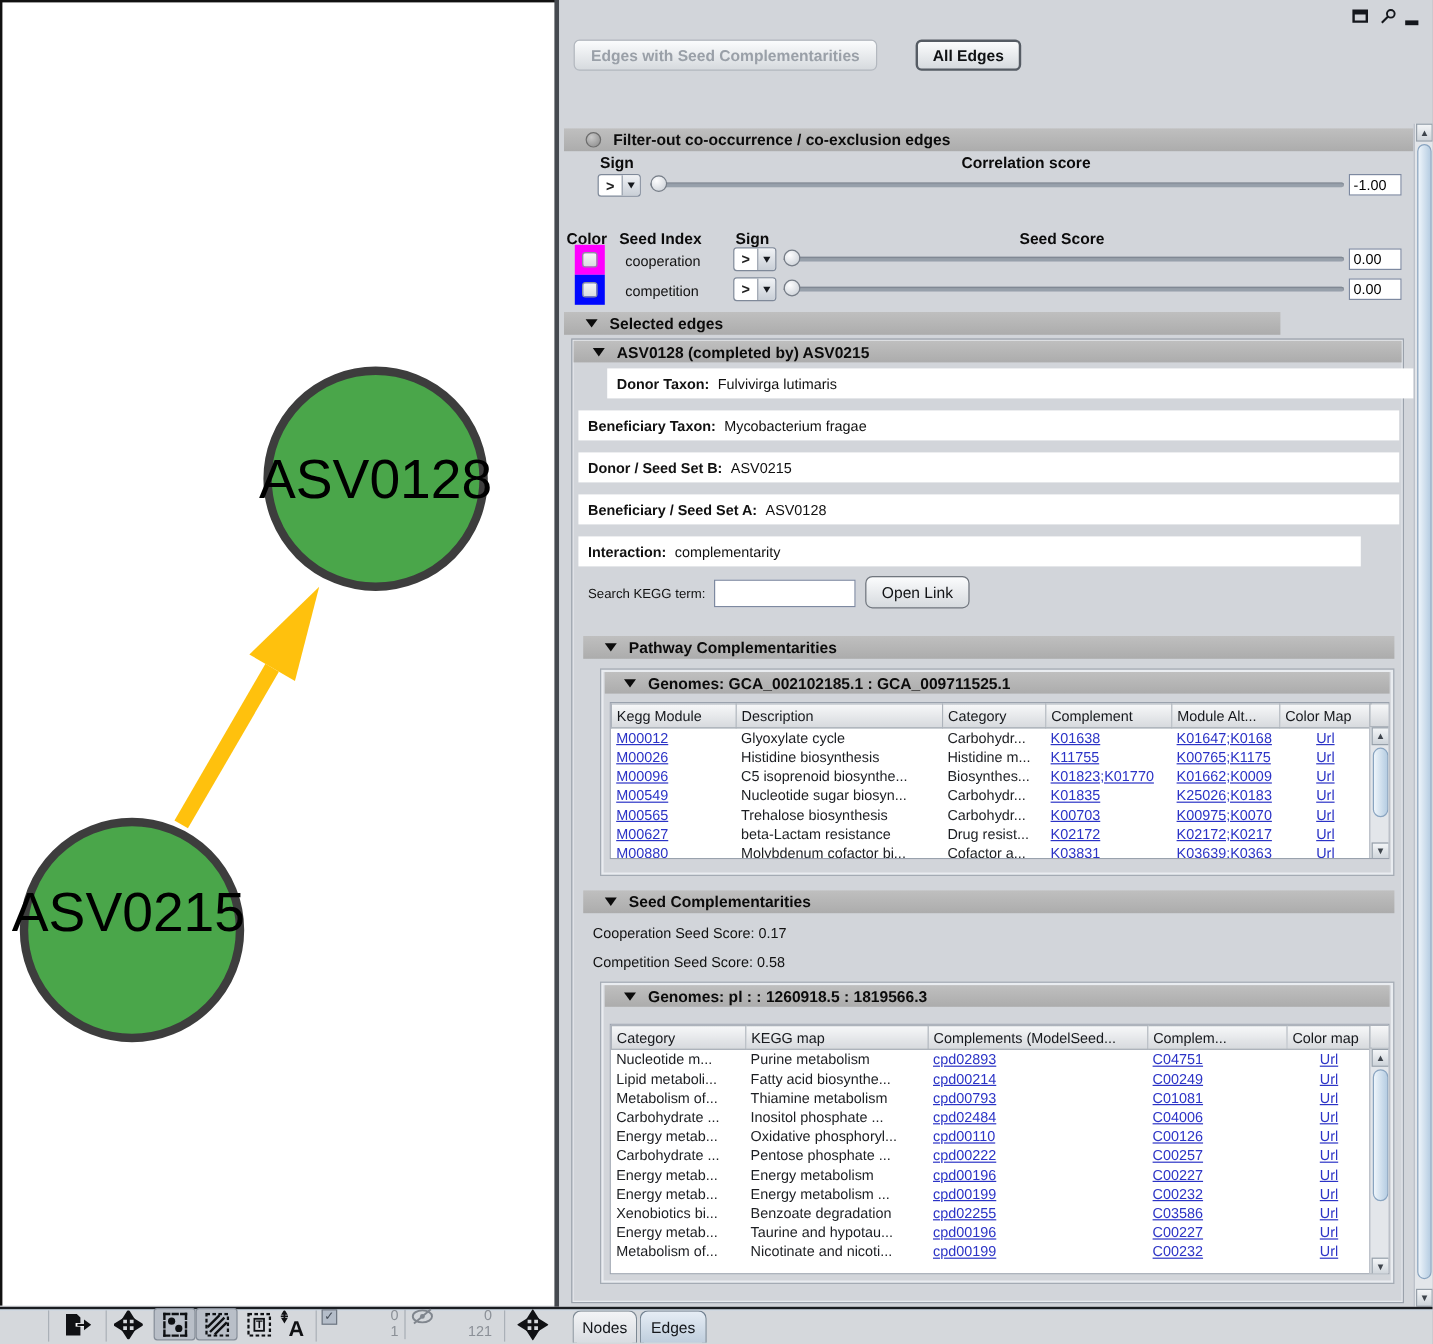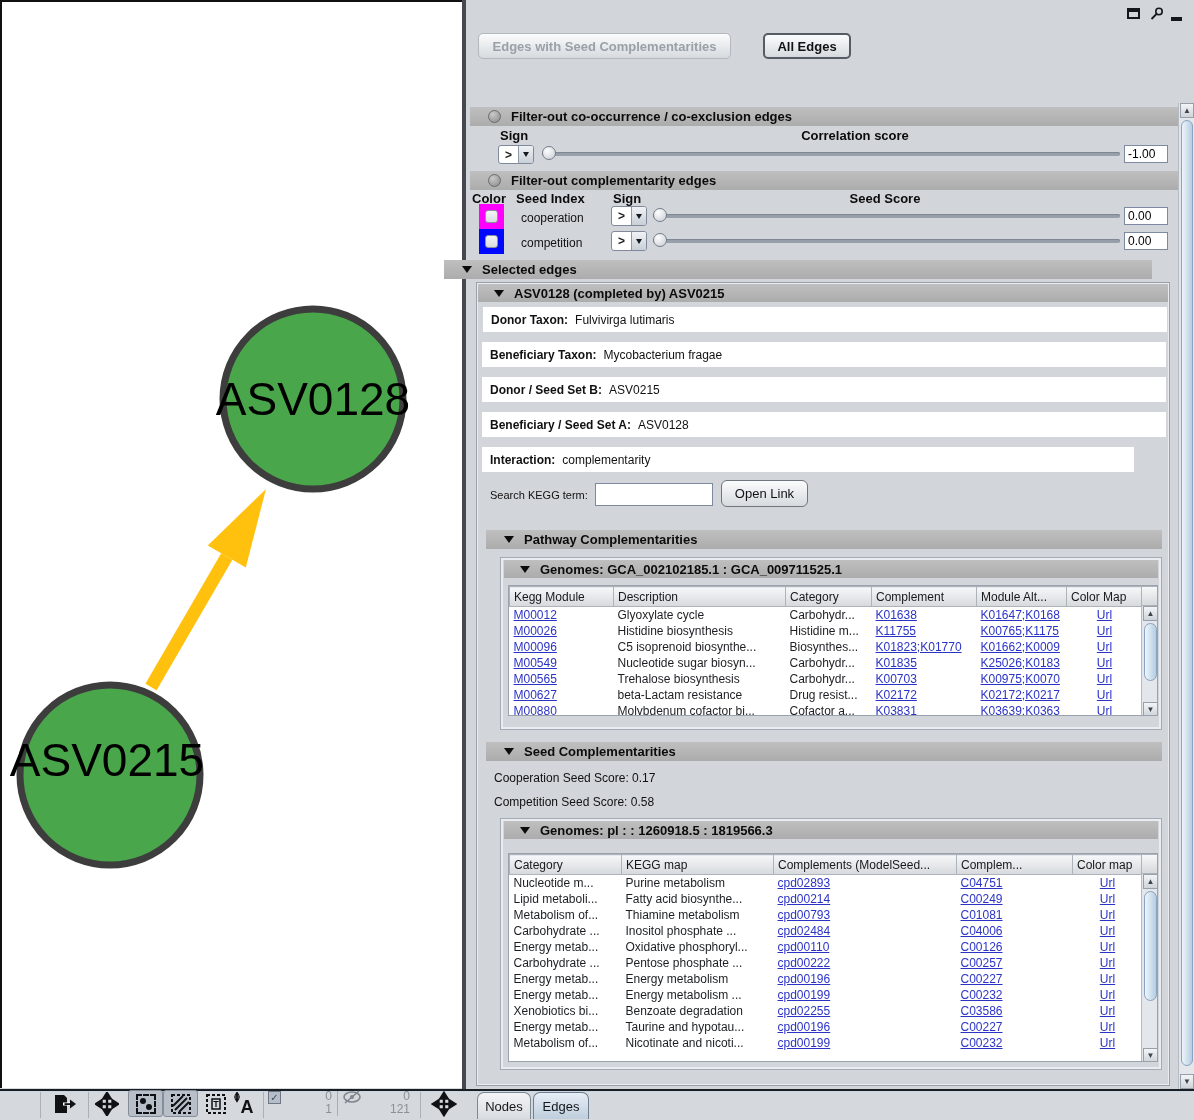--- a/index.html
+++ b/index.html
@@ -95,24 +95,20 @@
     <span class="a">
         <span class="dtri"></span>
       </span>
   </div>
   <div class="slider" style="left:542px;top:145px;width:578px;height:18px">
     <div class="track"></div>
     <div class="thumb"></div>
   </div>
   <input class="numfield" style="left: 1124px; top: 145px; width: 44px; height: 18px;" value="-1.00">
 
-  <div class="bar" style="left:470px;top:171px;width:708px">
-    <span class="radio"></span>
-    <span>Filter-out complementarity edges</span>
-  </div>
   <div class="hlab" style="left:472px;top:191px">Color</div>
   <div class="hlab" style="left:516px;top:191px">Seed Index</div>
   <div class="hlab" style="left:613px;top:191px">Sign</div>
   <div class="hlab" style="left:790px;top:191px;width:190px;text-align:center">Seed Score</div>
 
   <div class="swatch" style="left: 479px; top: 204px; background: rgb(255, 0, 255);">
       <span class="b"></span>
     </div>
   <div class="slab" style="left:521px;top:211px">cooperation</div>
   <div class="combo" style="left:611px;top:206px;width:36px;height:20px">
@@ -136,32 +132,32 @@
     <span class="a">
         <span class="dtri"></span>
       </span>
   </div>
   <div class="slider" style="left:653px;top:232px;width:467px;height:18px">
     <div class="track"></div>
       <div class="thumb"></div>
   </div>
   <input class="numfield" style="left: 1124px; top: 232px; width: 44px; height: 18px;" value="0.00">
 
-  <div class="bar" style="left:444px;top:260px;width:708px">
+  <div class="bar" style="left:470px;top:260px;width:597px">
     <span class="ctri" style="margin-left:18px"></span>
     <span>Selected edges</span>
   </div>
 
   <div class="epanel" style="left:476px;top:282px;width:694px;height:804px"></div>
   <div class="bar" style="left:478px;top:284px;width:690px;height:18px">
     <span class="ctri" style="margin-left:16px"></span>
     <span>ASV0128 (completed by) ASV0215</span>
   </div>
 
-  <div class="whiterow" style="left:483px;top:307px;width:684px">
+  <div class="whiterow" style="left:506px;top:307px;width:684px">
       <b>Donor Taxon:</b>
       <span>Fulvivirga lutimaris</span>
     </div>
   <div class="whiterow" style="left:482px;top:342px;width:684px">
       <b>Beneficiary Taxon:</b>
       <span>Mycobacterium fragae</span>
     </div>
   <div class="whiterow" style="left:482px;top:377px;width:684px">
       <b>Donor / Seed Set B:</b>
       <span>ASV0215</span>

